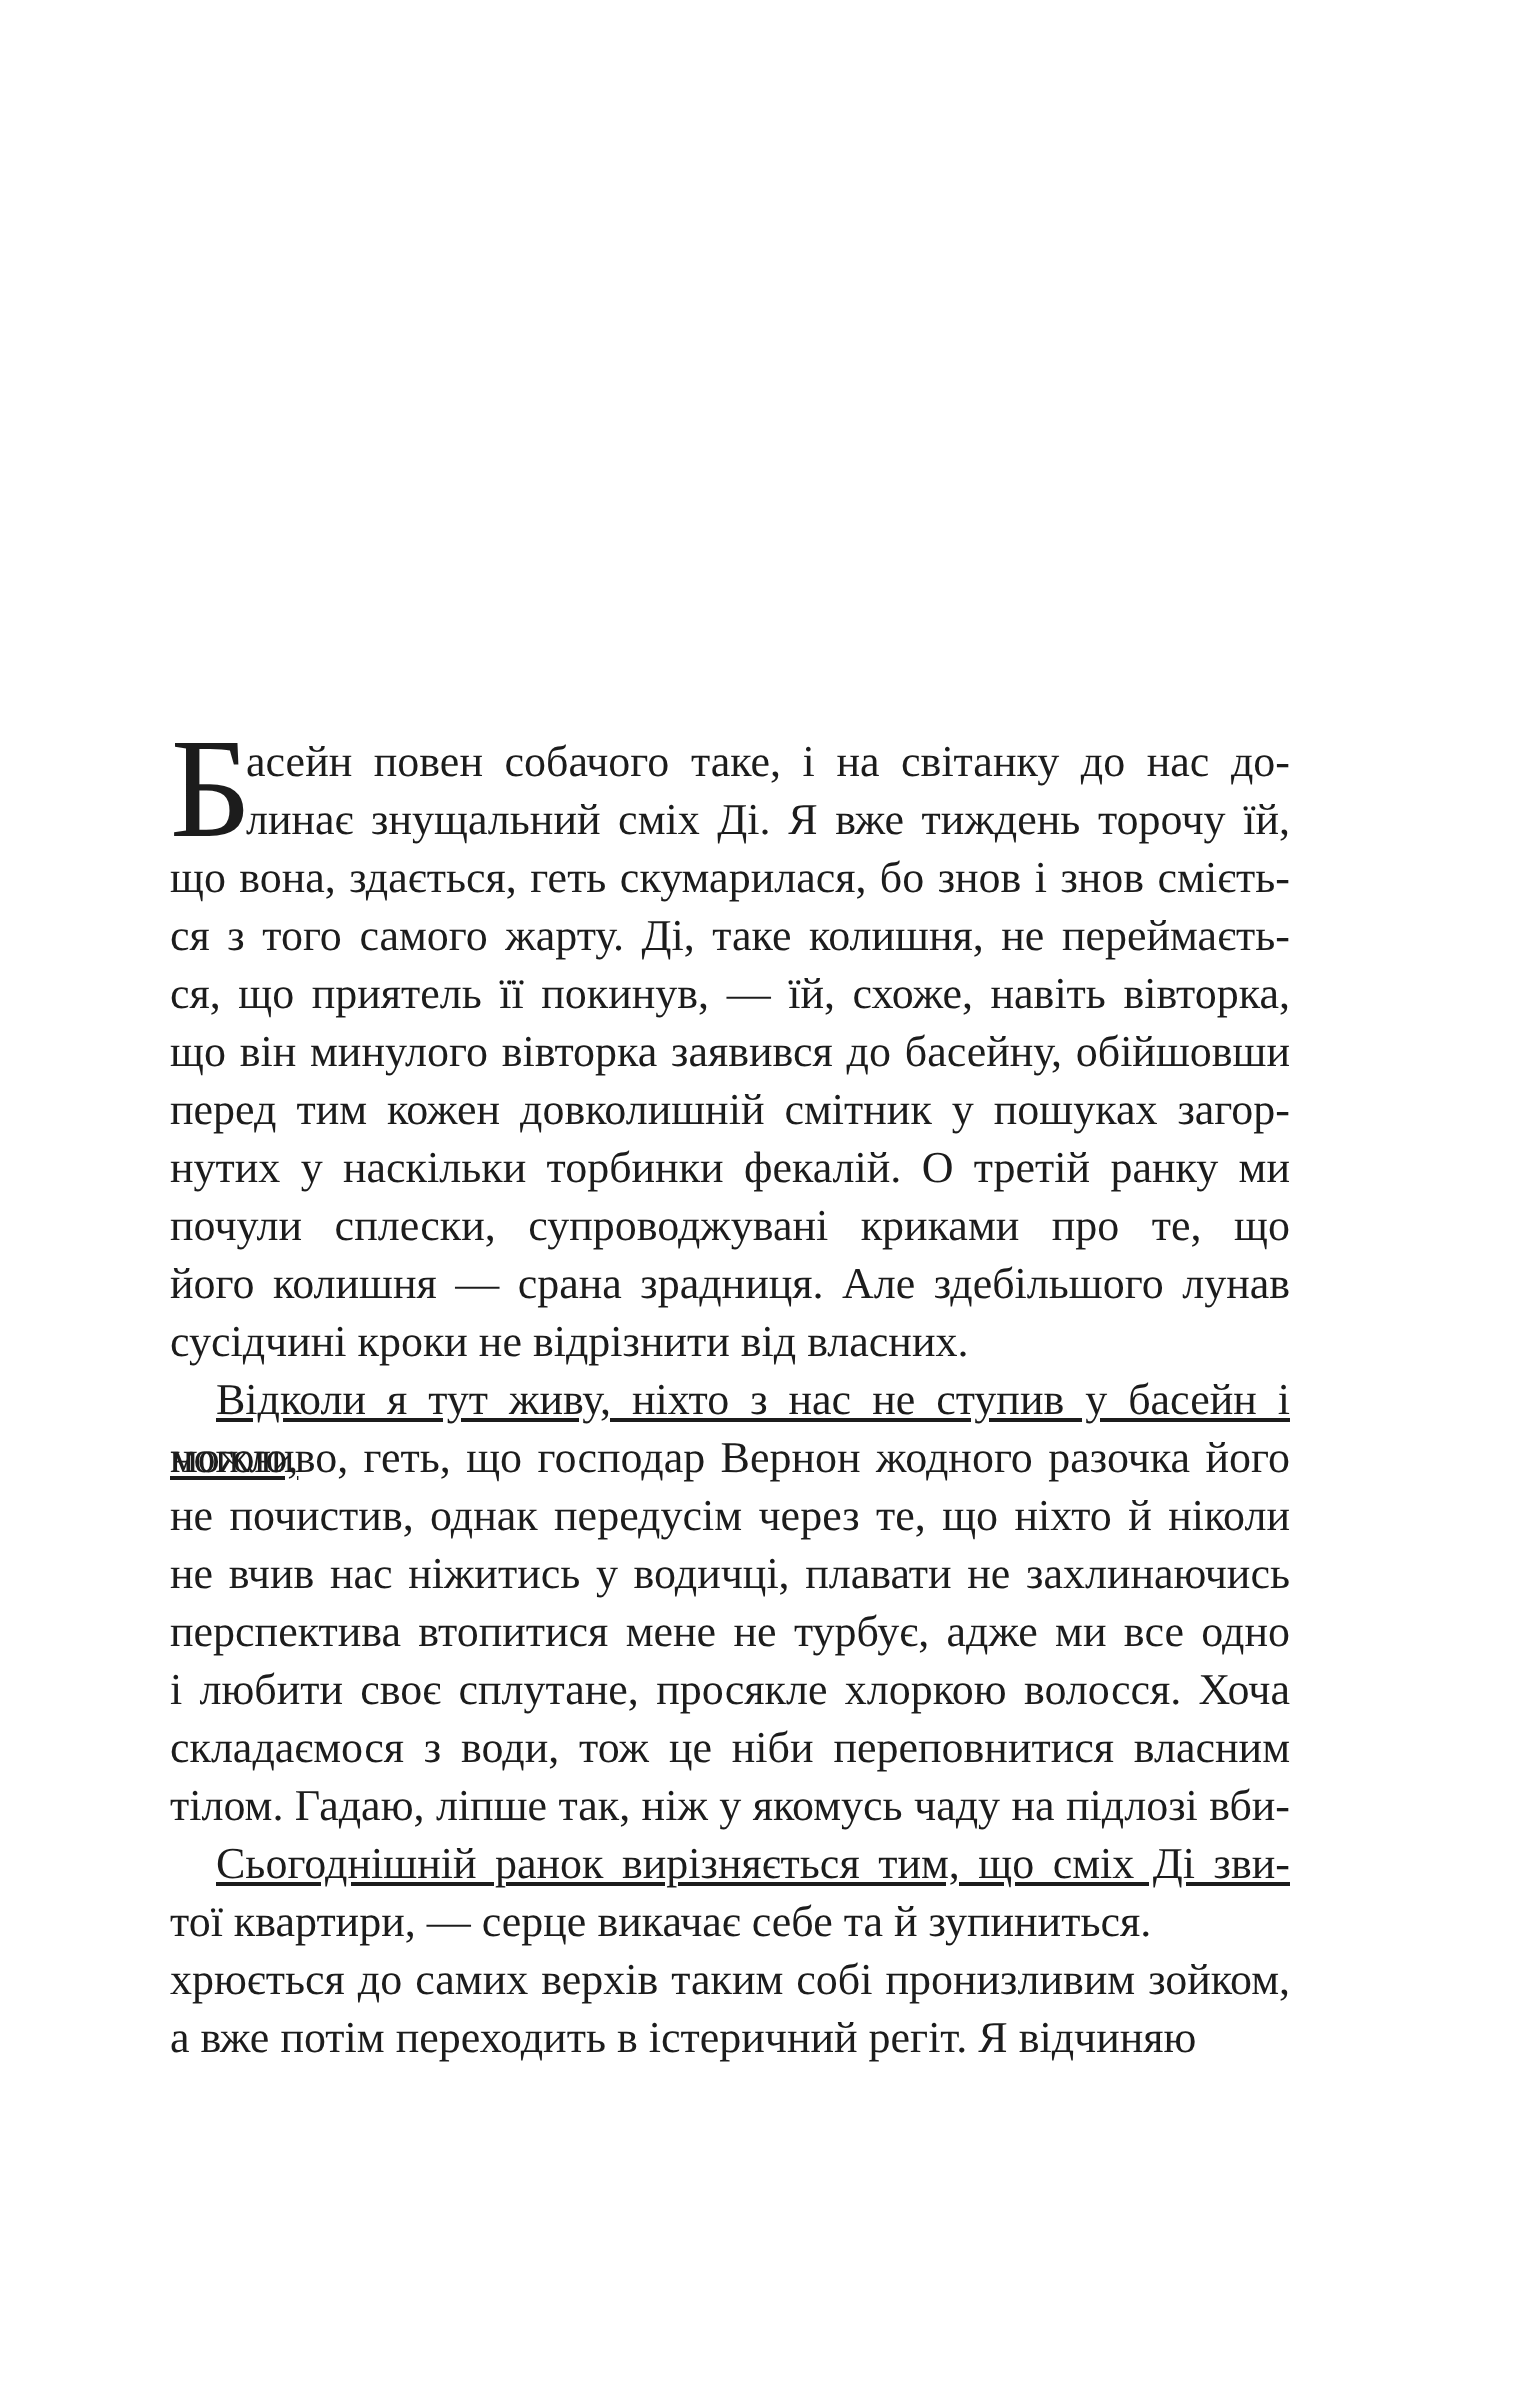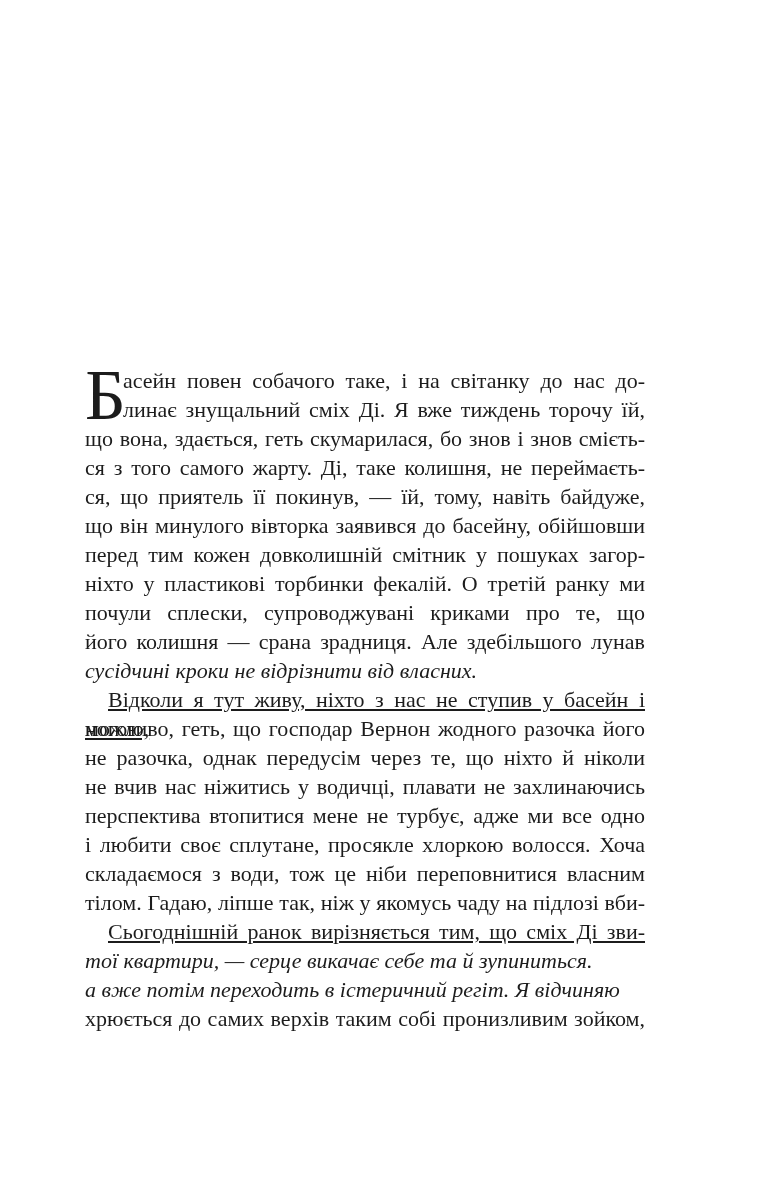--- a/index.html
+++ b/index.html
@@ -40,53 +40,52 @@
   }
   .text-line {
     text-align: justify;
     text-align-last: justify;
     white-space: normal;
     height: 29px;
     overflow: visible;
   }
   .text-line.para-end {
     text-align-last: left;
-    font-style: italic;
   }
   .text-line.dropcap-pad {
     padding-left: 38px;
   }
   .text-line.indent {
     text-indent: 23px;
     text-decoration: underline;
   }
 </style>
 </head>
 <body>
 
 <div class="book-page">
   <div class="text-block">
     <span class="drop-cap">Б</span>
     <div class="text-line dropcap-pad">асейн повен собачого таке, і на світанку до нас до-</div>
     <div class="text-line dropcap-pad">линає знущальний сміх Ді. Я вже тиждень торочу їй,</div>
     <div class="text-line">що вона, здається, геть скумарилася, бо знов і знов смієть-</div>
     <div class="text-line">ся з того самого жарту. Ді, таке колишня, не переймаєть-</div>
-    <div class="text-line">ся, що приятель її покинув, — їй, тому, навіть байдуже,</div>
+    <div class="text-line">ся, що приятель її покинув, — їй, схоже, навіть вівторка,</div>
     <div class="text-line">що він минулого вівторка заявився до басейну, обійшовши</div>
     <div class="text-line">перед тим кожен довколишній смітник у пошуках загор-</div>
-    <div class="text-line">ніхто у пластикові торбинки фекалій. О третій ранку ми</div>
+    <div class="text-line">нутих у наскільки торбинки фекалій. О третій ранку ми</div>
     <div class="text-line">почули сплески, супроводжувані криками про те, що</div>
     <div class="text-line">його колишня — срана зрадниця. Але здебільшого лунав</div>
     <div class="text-line para-end">сусідчині кроки не відрізнити від власних.</div>
     <div class="text-line indent">Відколи я тут живу, ніхто з нас не ступив у басейн і ногою,</div>
     <div class="text-line">можливо, геть, що господар Вернон жодного разочка його</div>
-    <div class="text-line">не разочка, однак передусім через те, що ніхто й ніколи</div>
+    <div class="text-line">не почистив, однак передусім через те, що ніхто й ніколи</div>
     <div class="text-line">не вчив нас ніжитись у водичці, плавати не захлинаючись</div>
     <div class="text-line">перспектива втопитися мене не турбує, адже ми все одно</div>
     <div class="text-line">і любити своє сплутане, просякле хлоркою волосся. Хоча</div>
     <div class="text-line">складаємося з води, тож це ніби переповнитися власним</div>
     <div class="text-line">тілом. Гадаю, ліпше так, ніж у якомусь чаду на підлозі вби-</div>
     <div class="text-line indent">Сьогоднішній ранок вирізняється тим, що сміх Ді зви-</div>
     <div class="text-line para-end">тої квартири, — серце викачає себе та й зупиниться.</div>
+    <div class="text-line">хрюється до самих верхів таким собі пронизливим зойком,</div>
     <div class="text-line para-end">а вже потім переходить в істеричний регіт. Я відчиняю</div>
-    <div class="text-line">хрюється до самих верхів таким собі пронизливим зойком,</div>
   </div>
 </div>
 
 </body></html>

